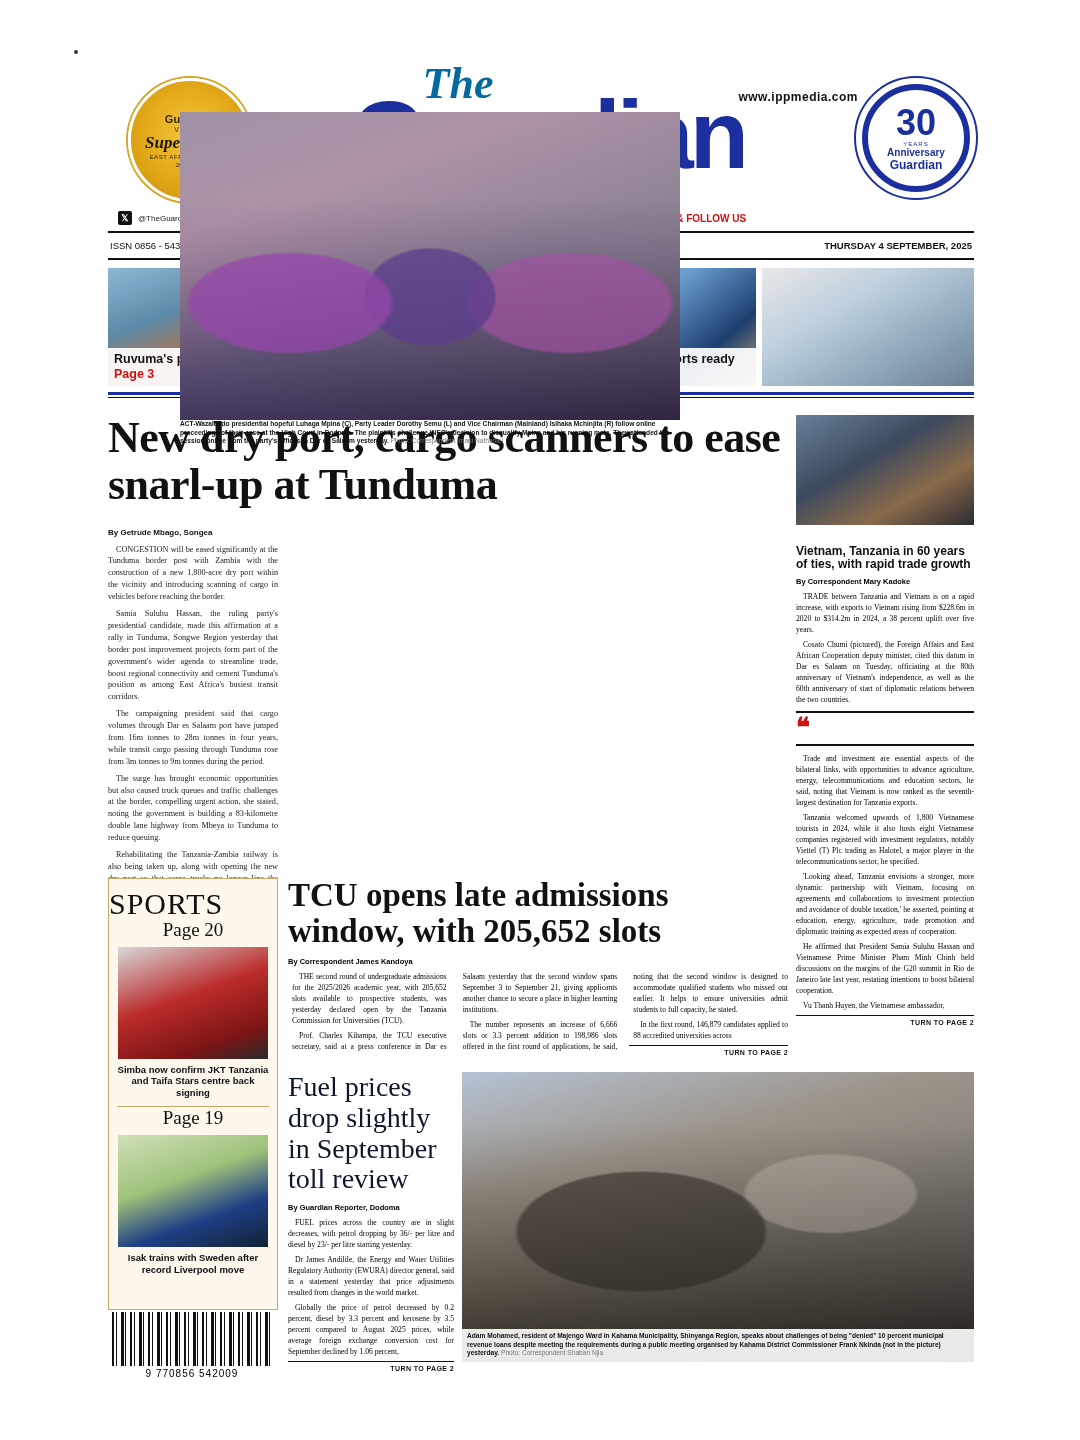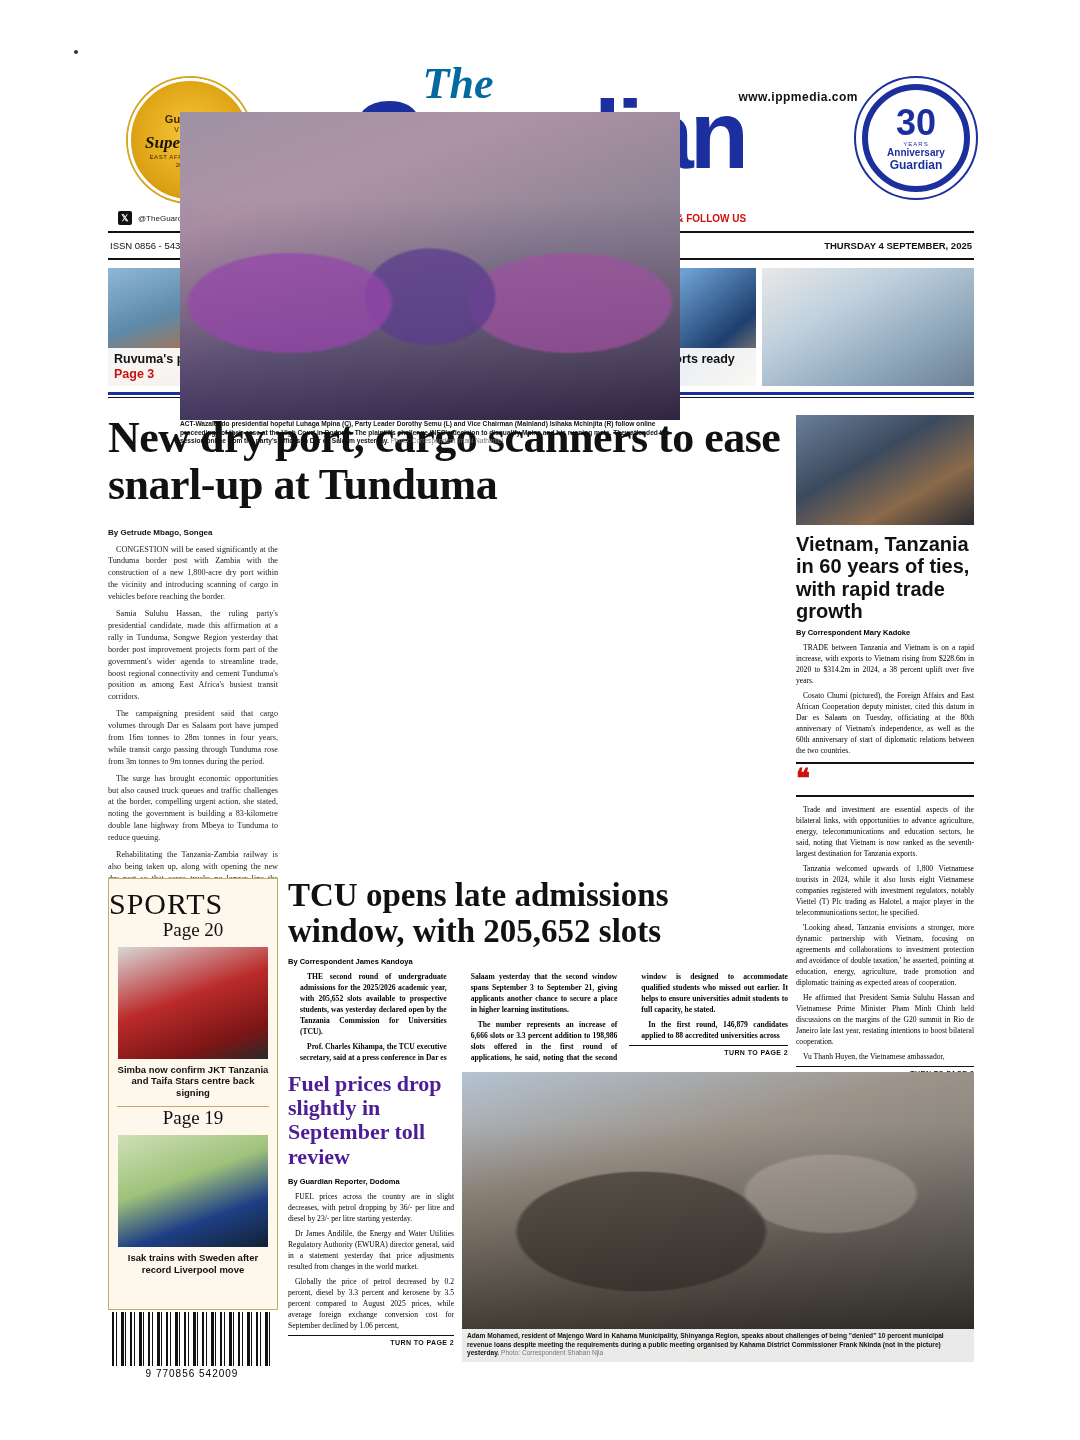--- a/index.html
+++ b/index.html
@@ -314,24 +314,24 @@
     left: 796px; top: 415px;
     width: 178px;
   }
   .rc-photo {
     width: 178px; height: 110px;
     background: linear-gradient(150deg,#6a7f9a 0%, #3c4a5e 40%, #8a6a4a 70%, #2b2b33 100%);
   }
   .rc-head {
     font-family: "Liberation Sans", sans-serif;
     font-weight: bold;
-    font-size: 20px;
+    font-size: 12px;
     line-height: 1.12;
     color: #111;
-    margin: 8px 0 5px 0;
+    margin: 20px 0 5px 0;
   }
   .rc-by {
     font-family: "Liberation Sans", sans-serif;
     font-weight: bold;
     font-size: 7.5px;
     margin-bottom: 5px;
   }
   .rc-body {
     font-size: 7.6px;
     line-height: 1.45;
@@ -438,35 +438,35 @@
     font-size: 7.5px;
     margin-bottom: 5px;
   }
   .cols3 {
     column-count: 3;
     column-gap: 12px;
     font-size: 7.6px;
     line-height: 1.45;
     text-align: justify;
   }
-  .cols3 p { margin: 0 0 4px 12px; text-indent: 7px; font-weight: bold; }
+  .cols3 p { margin: 0 0 4px 4px; text-indent: 7px; }
 
   
   .fuel {
     position: absolute;
     left: 288px; top: 1072px;
     width: 166px;
   }
   .fuel-head {
     font-family: "Liberation Serif", serif;
-    font-weight: bold;
-    font-size: 22px;
+    font-weight: normal;
+    font-size: 28px;
     line-height: 1.1;
     margin: 0 0 8px 0;
-    color: #4c1d95;
+    color: #0f172a;
   }
   .fuel-by {
     font-family: "Liberation Sans", sans-serif;
     font-weight: bold;
     font-size: 7.5px;
     margin-bottom: 5px;
   }
   .fuel-body {
     font-size: 7.6px;
     line-height: 1.45;

